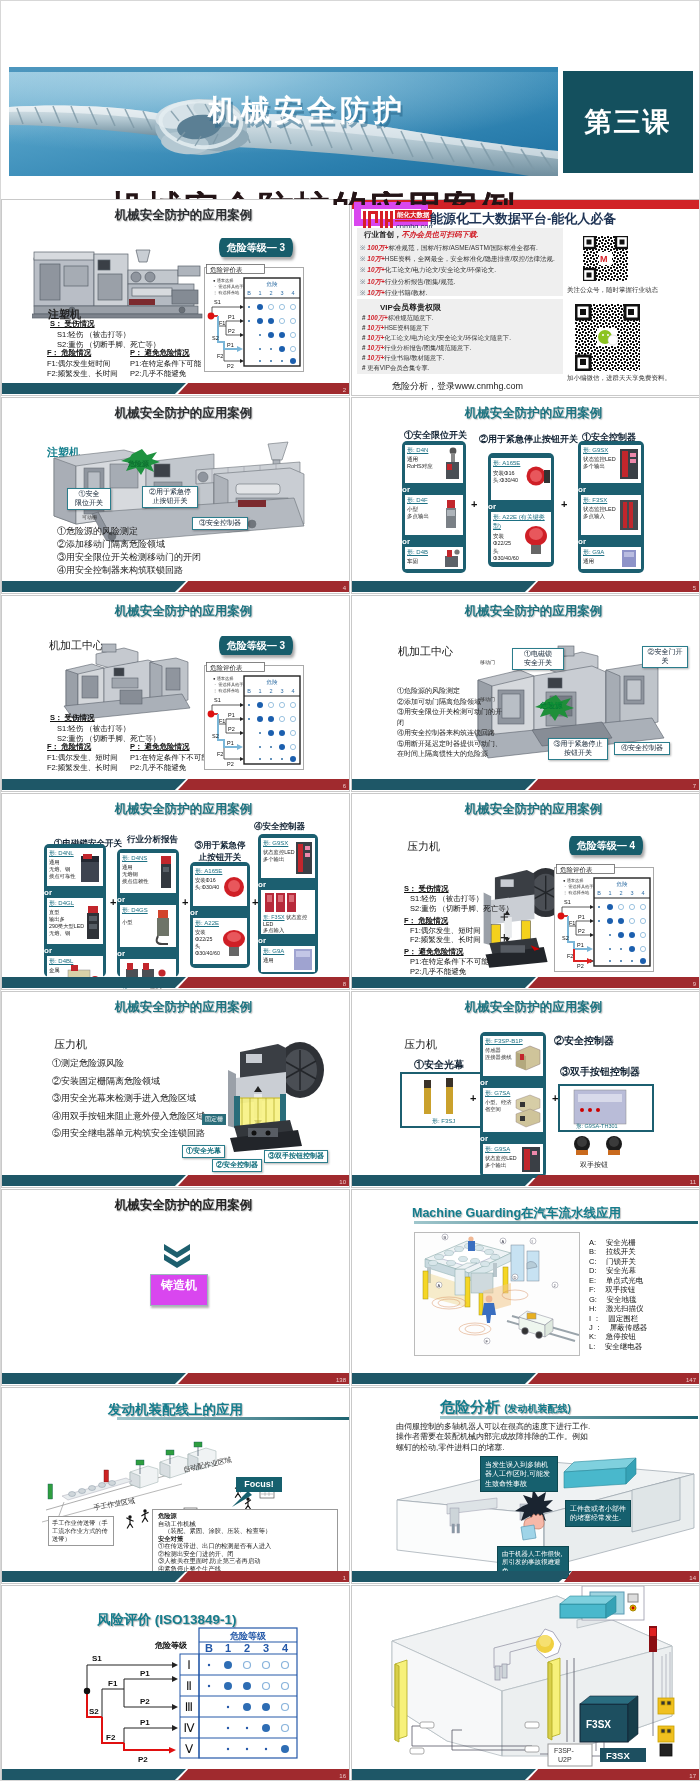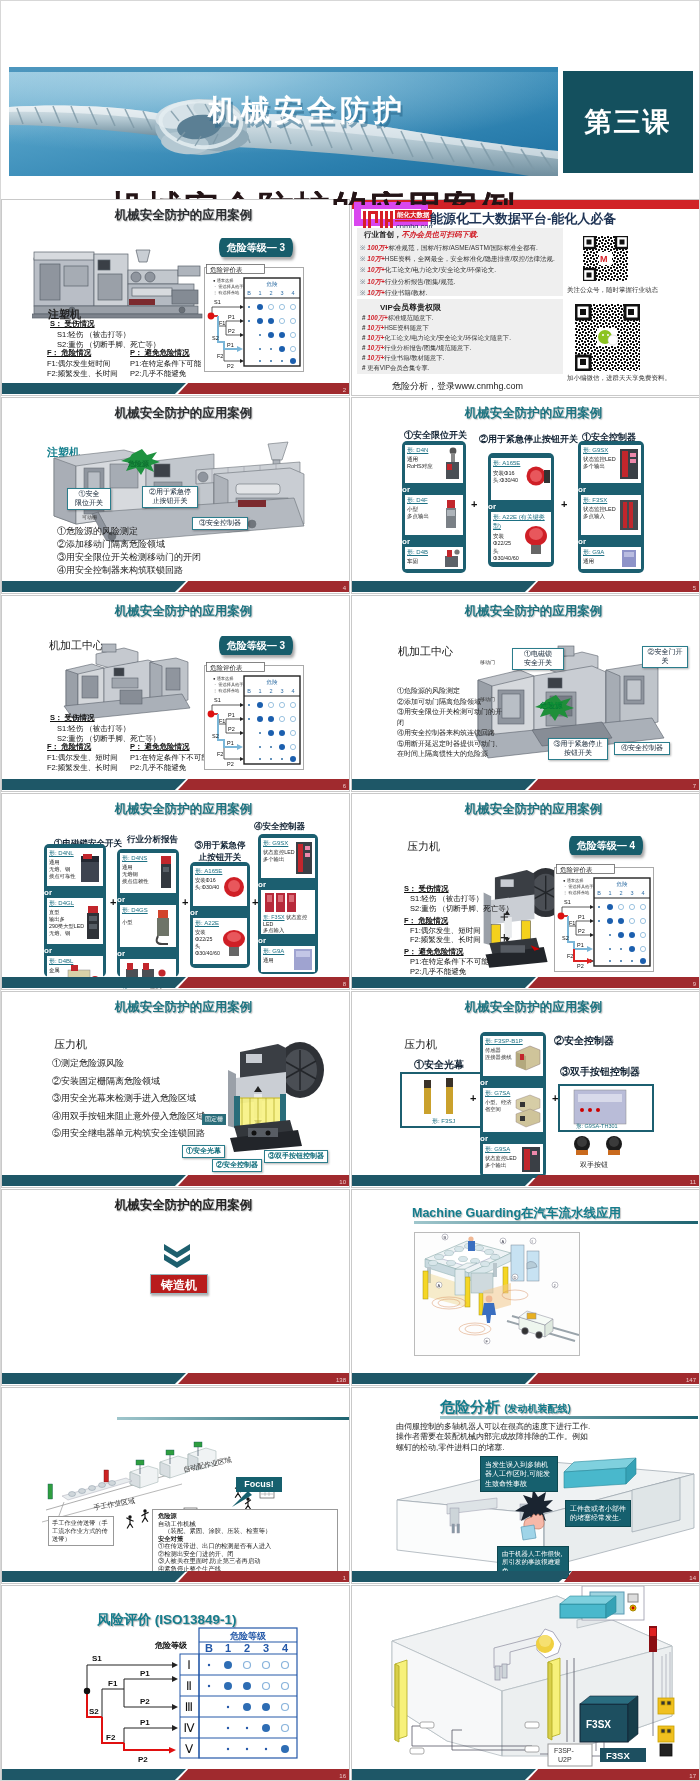--- a/index.html
+++ b/index.html
@@ -807,21 +807,21 @@
     <div class="ftT"></div>
       <div class="ftR"></div>
       <div class="pgn">11</div>
   </div>
   <div class="slide" id="s11" style="left:0;top:1188px;">
     <div class="stitle" style="color:#222;">机械安全防护的应用案例</div>
     <svg style="position:absolute;left:160px;top:52px;" width="30" height="26" viewBox="0 0 30 26">
       <path d="M2,2 L15,10 L28,2 L28,8 L15,16 L2,8 Z" fill="#1d5f6e"></path>
       <path d="M2,12 L15,20 L28,12 L28,18 L15,26 L2,18 Z" fill="#1d5f6e"></path>
     </svg>
-    <div style="position:absolute;left:148px;top:84px;width:58px;height:20px;background:#b91c1c;border:1px solid #9db6bc;color:#fff;font-size:12px;font-weight:bold;text-align:center;line-height:20px;box-shadow:1px 2px 2px rgba(0,0,0,0.3);">铸造机</div>
+    <div style="position:absolute;left:148px;top:84px;width:58px;height:32px;background:#d946ef;border:1px solid #9db6bc;color:#fff;font-size:12px;font-weight:bold;text-align:center;line-height:20px;box-shadow:1px 2px 2px rgba(0,0,0,0.3);">铸造机</div>
     <div class="ftT"></div>
       <div class="ftR"></div>
       <div class="pgn">138</div>
   </div>
   <div class="slide" id="s12" style="left:350px;top:1188px;">
     <div style="position:absolute;left:60px;top:15px;font-size:12.5px;font-weight:bold;color:#147c8c;text-shadow:1px 1px 1px rgba(0,0,0,0.25);">Machine Guarding在汽车流水线应用</div>
     <div style="position:absolute;left:62px;top:31px;width:284px;height:3px;background:linear-gradient(to right,#9fc6cc,#1d6370);"></div>
     <div style="position:absolute;left:62px;top:42px;width:166px;height:124px;border:1px solid #bbb;background:#fdfdfd;">
       <svg width="164" height="122" viewBox="0 0 164 122">
         <path d="M92,88 L160,108 M97,83 L164,102" stroke="#9aa4ab" stroke-width="2"></path>
@@ -899,25 +899,29 @@
           <text x="28.5" y="5.5">B</text>
             <text x="86.5" y="9.5">A</text>
             <text x="116.5" y="9.5">I</text>
             <text x="138.5" y="53.5">J</text>
             <text x="22.5" y="53.5">A</text>
             <text x="70.5" y="109.5">F</text>
             <text x="98.5" y="45.5">D</text>
         </g>
       </svg>
     </div>
+    <div style="position:absolute;left:237px;top:48px;font-size:7.5px;color:#111;line-height:1.26;">
+      A:　 安全光栅<br>B:　 拉线开关<br>C:　 门锁开关<br>D:　 安全光幕<br>E:　 单点式光电<br>F:　 双手按钮<br>G:　 安全地毯<br>H:　 激光扫描仪<br>I ：　固定围栏<br>J ：　屏蔽传感器<br>K:　 急停按钮<br>L:　 安全继电器
+    </div>
     <div class="ftT"></div>
       <div class="ftR"></div>
       <div class="pgn">147</div>
   </div>
   <div class="slide" id="s13" style="left:0;top:1386px;">
+    <div style="position:absolute;left:0;top:13px;width:100%;text-align:center;font-size:13.5px;font-weight:bold;color:#147c8c;text-shadow:1px 1px 1px rgba(0,0,0,0.25);">发动机装配线上的应用</div>
     <div style="position:absolute;left:115px;top:29px;width:232px;height:3px;background:linear-gradient(to right,#9fc6cc,#1d6370);"></div>
     <svg style="position:absolute;left:30px;top:40px;" width="290" height="145" viewBox="0 0 290 145">
       <path d="M14,82 L195,30" stroke="#999" stroke-width="0.8"></path>
       <path d="M10,94 L150,56" stroke="#999" stroke-width="0.7"></path>
       <g>
         <g fill="#f0f3f4" stroke="#9aa" stroke-width="0.5">
           <path d="M128,34 L146,28 L156,31 L156,44 L138,50 L128,46 Z"></path>
           <path d="M128,34 L138,38 L138,50 L128,46 Z" fill="#d8dee1"></path>
           <path d="M156,26 L174,20 L184,23 L184,36 L166,42 L156,38 Z"></path>
           <path d="M156,26 L166,30 L166,42 L156,38 Z" fill="#d8dee1"></path>

